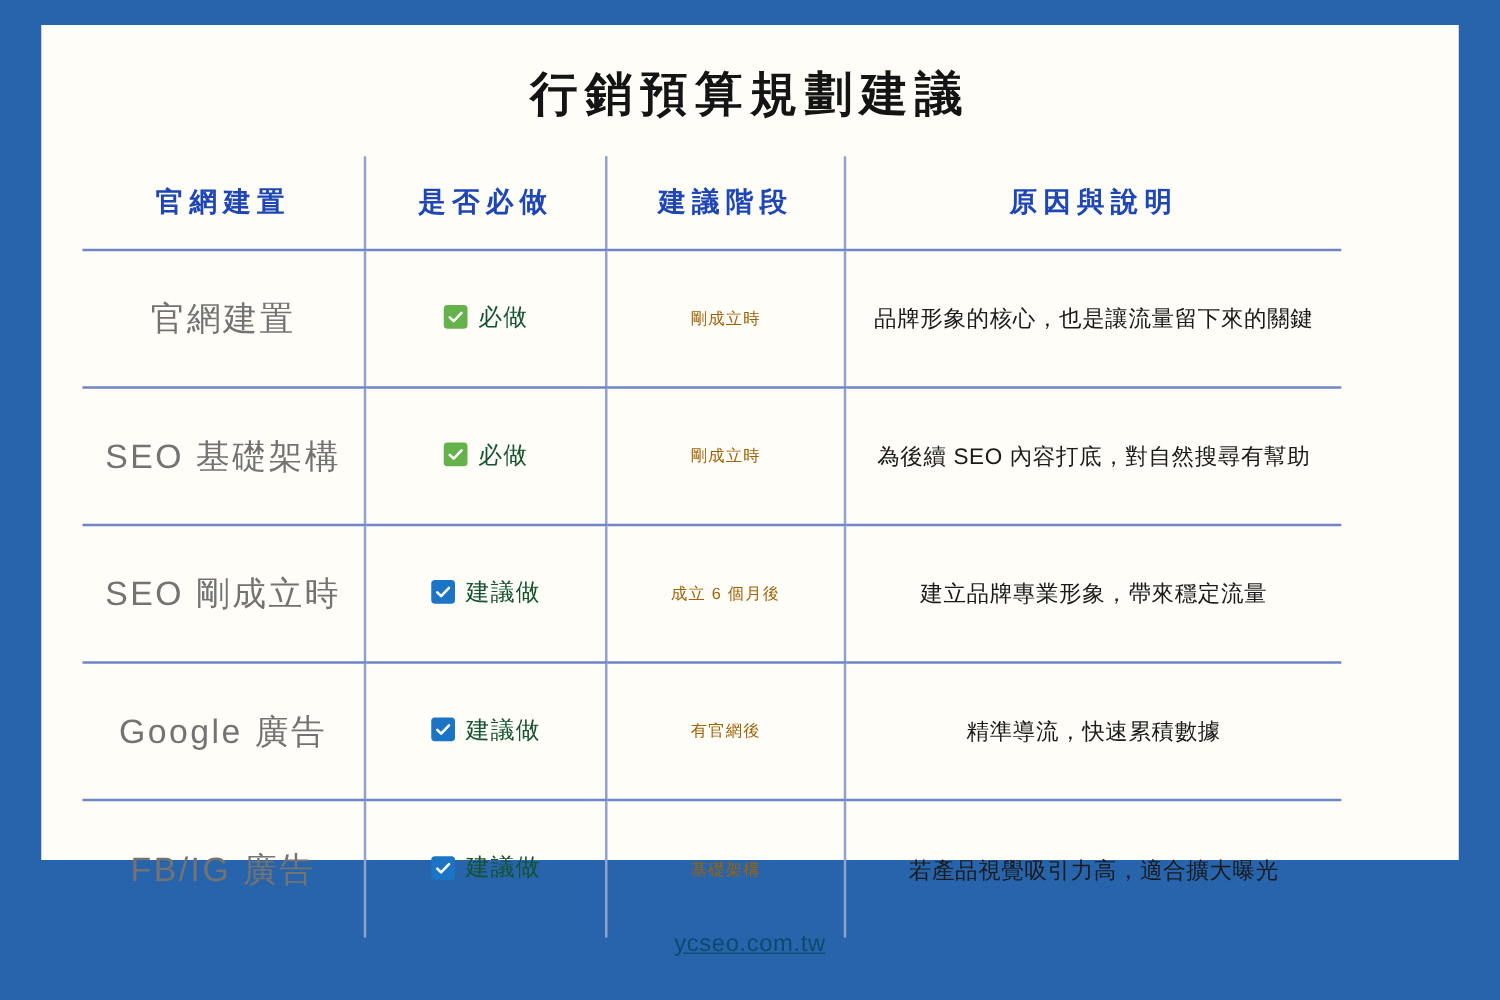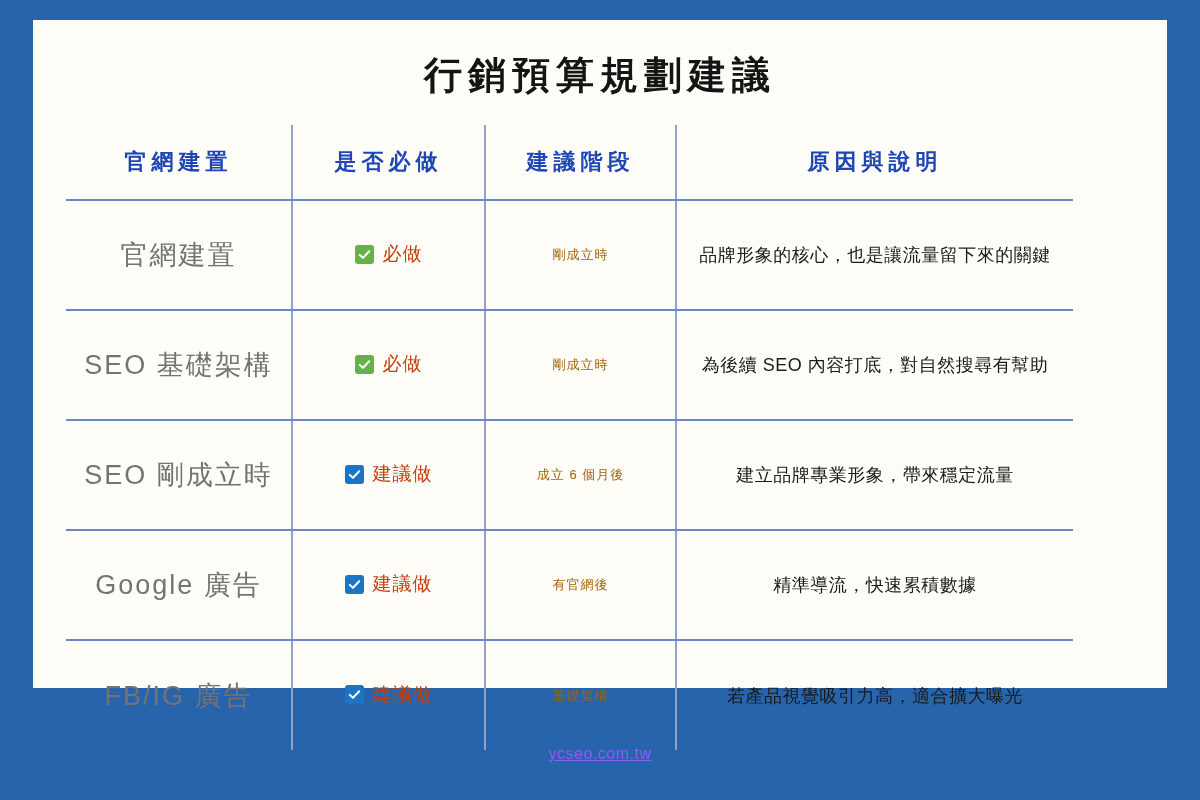--- a/index.html
+++ b/index.html
@@ -104,21 +104,21 @@
   
   .cell-item {
     font-size: 27px;
     color: #737373;
     letter-spacing: 2px;
     font-weight: 400;
   }
 
   .cell-need {
     font-size: 19px;
-    color: #c2410c;
+    color: #14532d;
     letter-spacing: 1px;
   }
 
   .cell-stage {
     font-size: 13px;
     color: #a16207;
     letter-spacing: 1px;
   }
 
   .cell-reason {
@@ -158,22 +158,22 @@
 
   
   .footer {
     position: absolute;
     left: 0;
     top: 725px;
     width: 1134px;
     text-align: center;
   }
   .footer a {
-    font-size: 16px;
-    color: #8b5cf6;
+    font-size: 19px;
+    color: #0c4a6e;
     letter-spacing: 0.5px;
   }
 </style>
 </head>
 <body>
 
 <div class="frame">
   <div class="card">
 
     <div class="title">行銷預算規劃建議</div>

